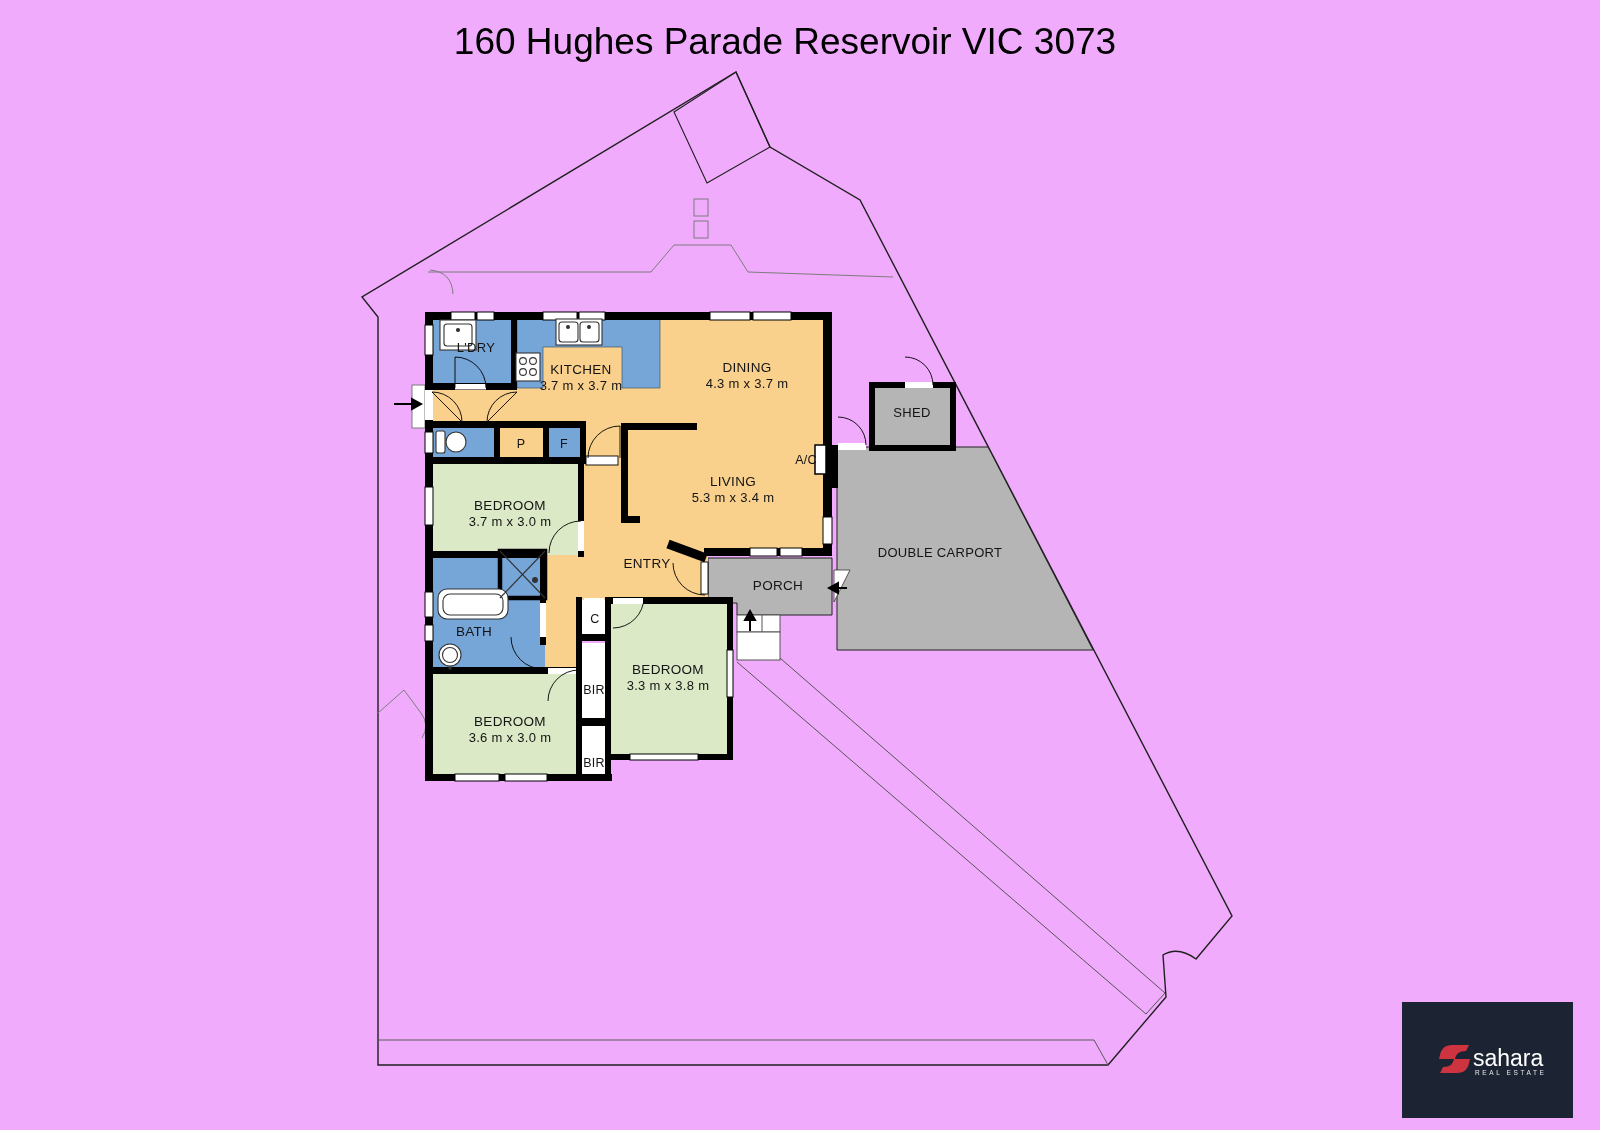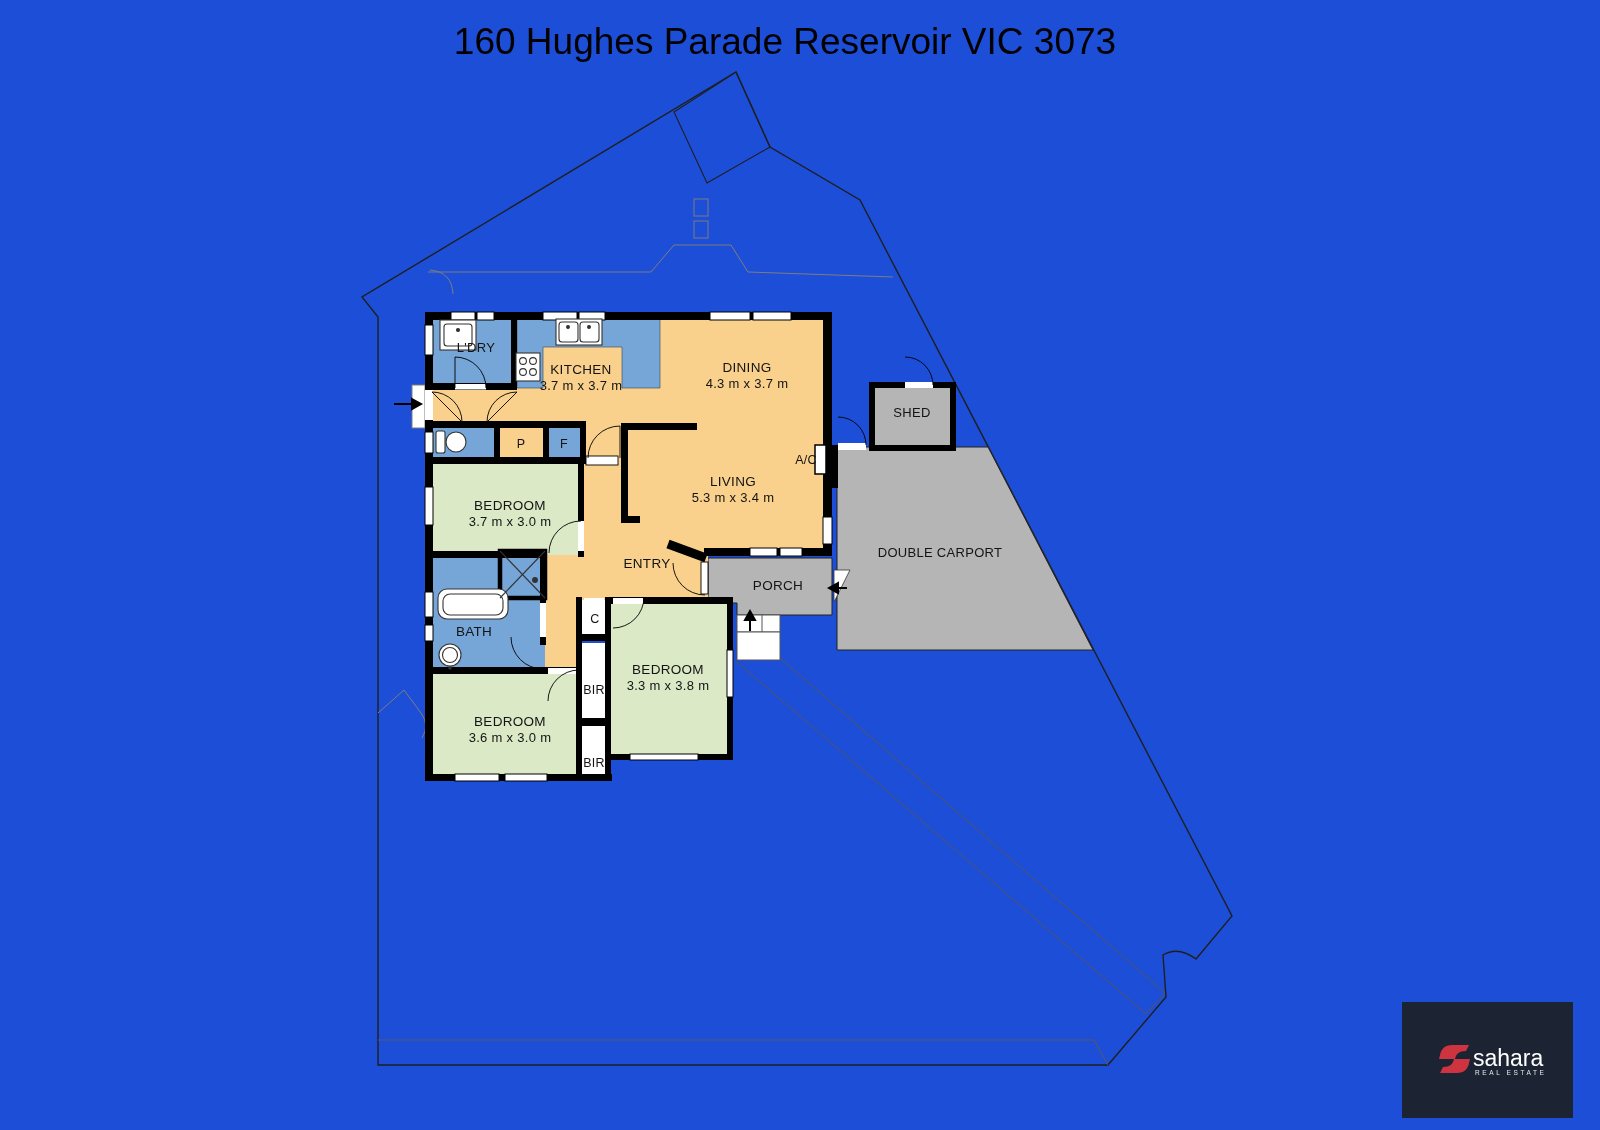--- a/index.html
+++ b/index.html
@@ -1,16 +1,16 @@
 <!DOCTYPE html>
 <html><head>
 <meta charset="utf-8">
 <style>
   html,body{margin:0;padding:0;background:#fff;}
-  .page{position:relative;width:1600px;height:1130px;background:#1d4ed8;overflow:hidden;}
+  .page{position:relative;width:1600px;height:1130px;background:#f0abfc;overflow:hidden;}
   svg{display:block;}
   .room-label{font-family:"Liberation Sans",sans-serif;fill:#141414;text-anchor:middle;letter-spacing:.3px;}
   .title-text{font-family:"Liberation Sans",sans-serif;fill:#000;text-anchor:middle;}
   .brand-text{font-family:"Liberation Sans",sans-serif;fill:#ffffff;}
   .tagline-text{font-family:"Liberation Sans",sans-serif;fill:#e8e8ea;letter-spacing:2.6px;}
 </style>
 </head>
 <body>
 
 <div class="page">

